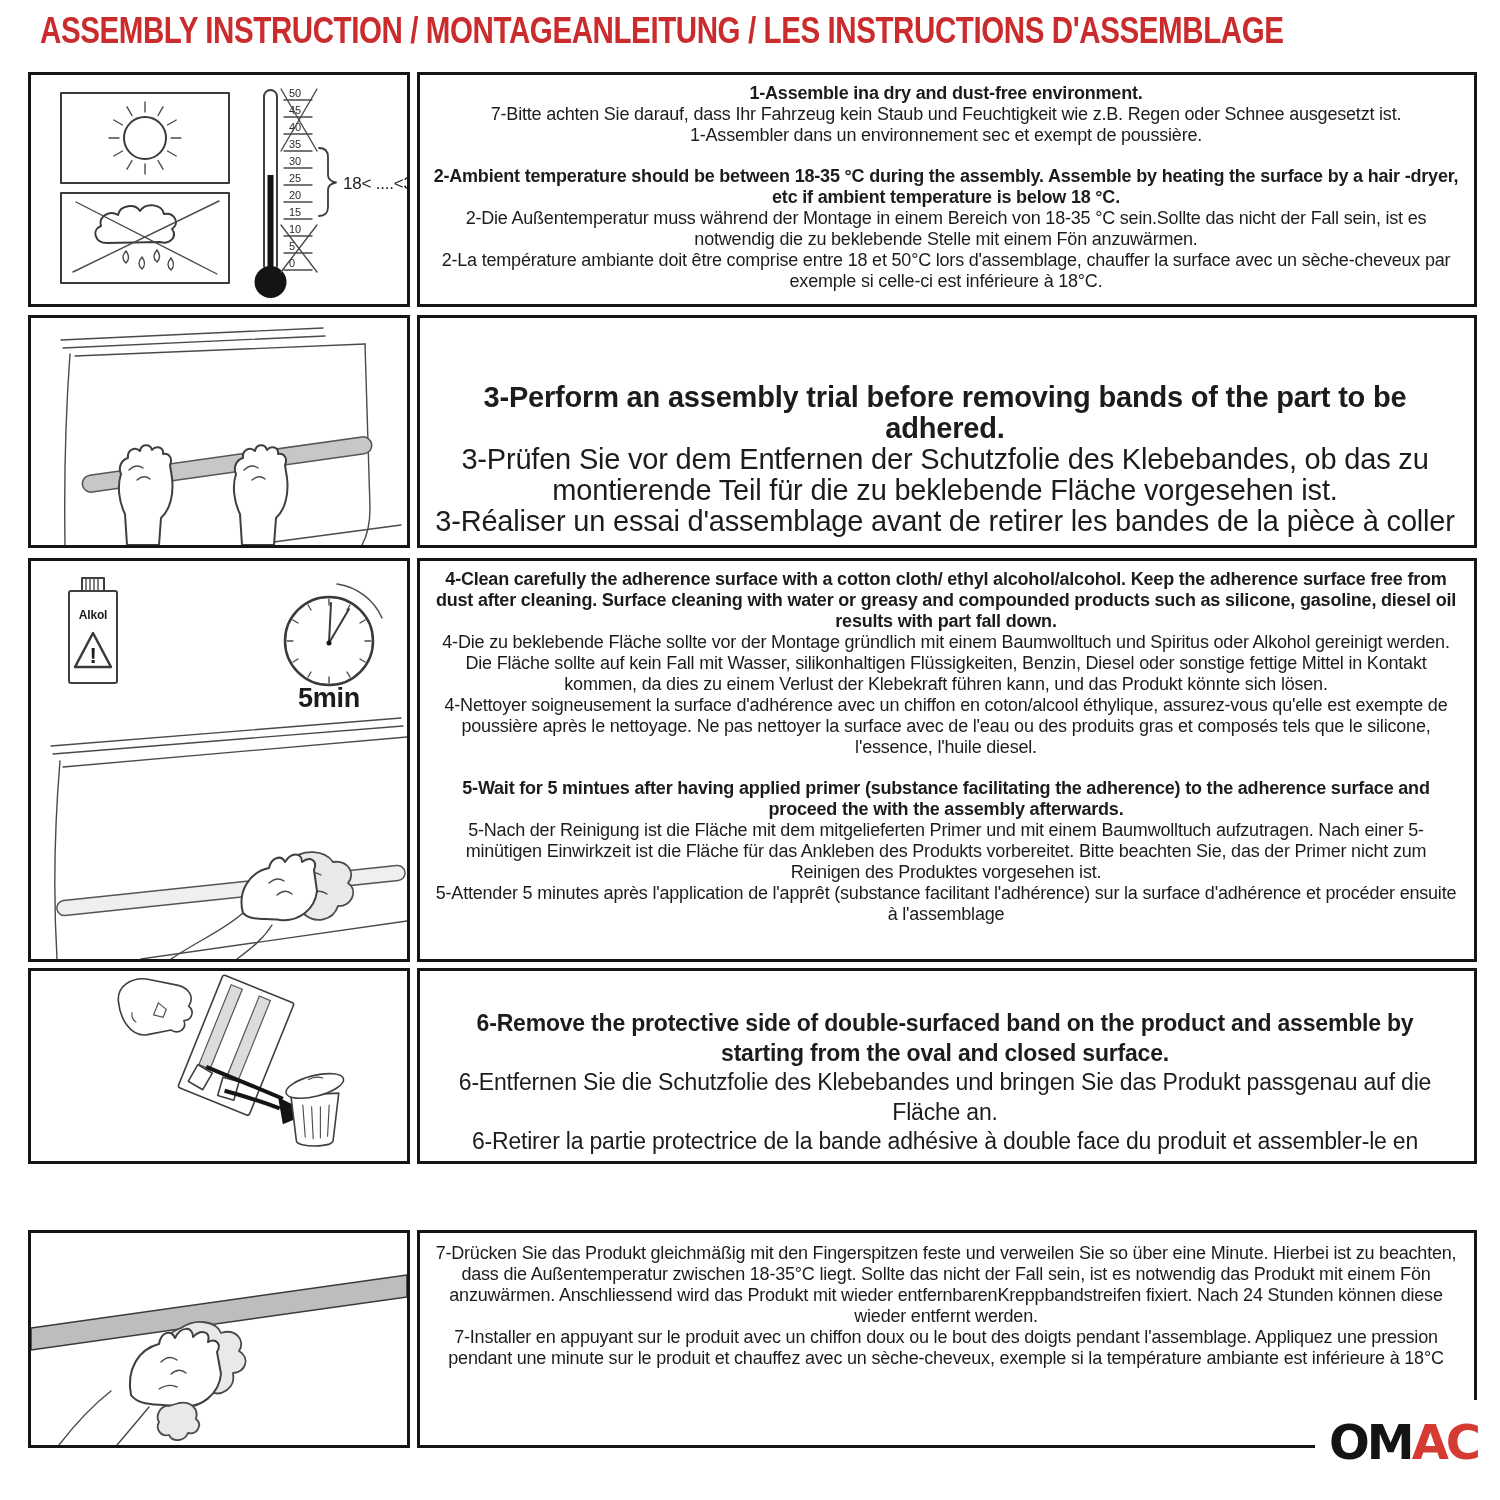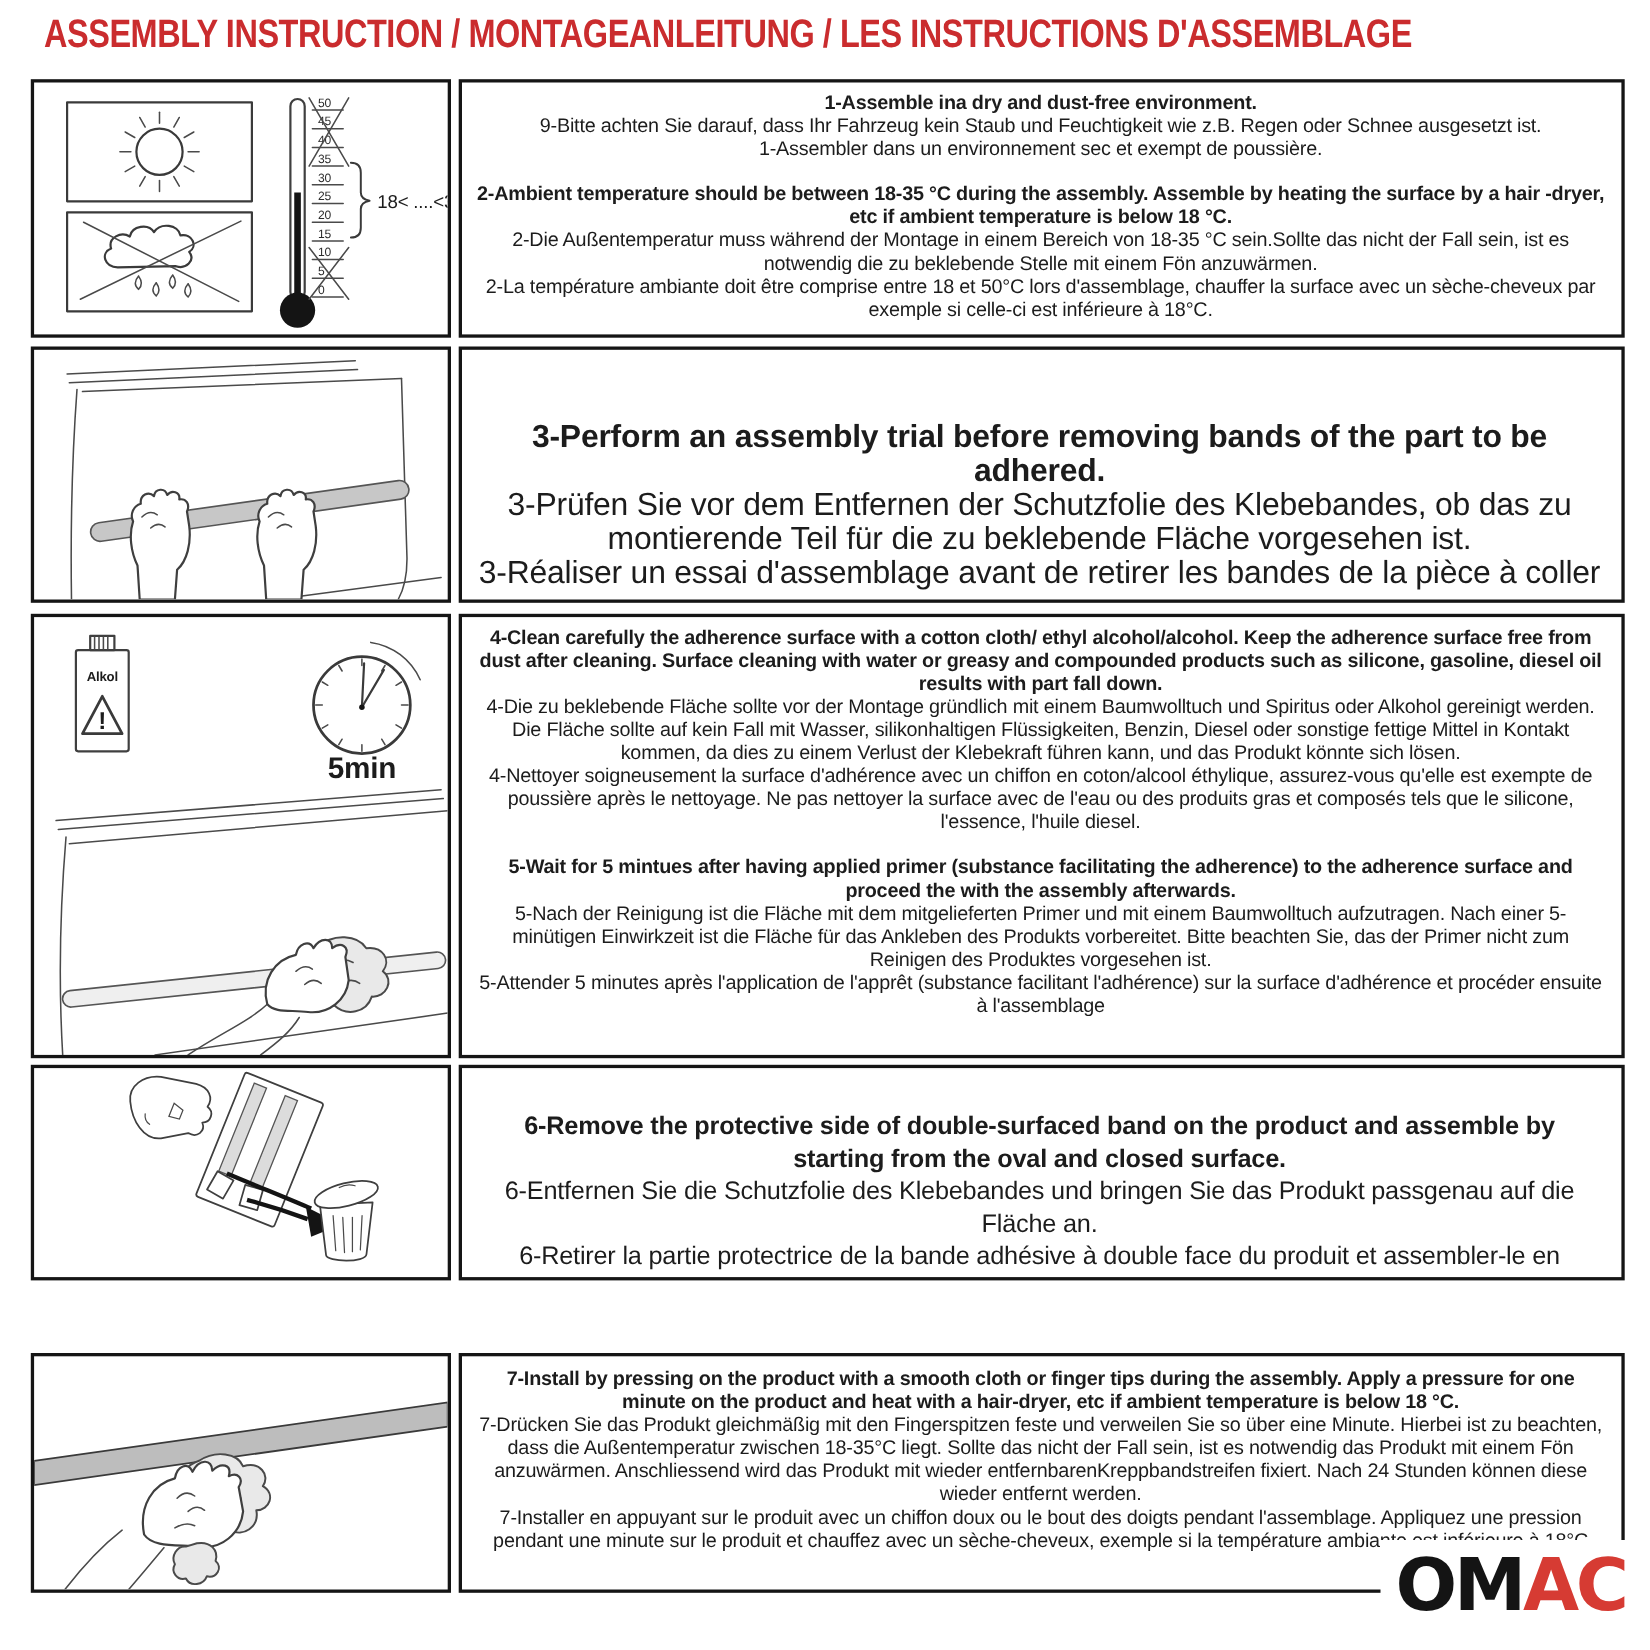--- a/index.html
+++ b/index.html
@@ -42,21 +42,21 @@
   .small p.b{font-weight:bold;}
   .big{font-size:29px;line-height:31px;padding:64px 18px 0 14px;}
   .big p.b{font-weight:bold;}
   .big4{font-size:23px;line-height:29.5px;padding:38px 18px 0 14px;}
   .big4 p.b{font-weight:bold;}
   .gap{height:20px;}
   .logo{
     position:absolute;top:1400px;right:22px;height:86px;
     background:#fff;padding:2px 0 0 14px;
     font-family:"DejaVu Sans","Liberation Sans",sans-serif;
-    font-weight:bold;font-size:66px;line-height:80px;letter-spacing:-3px;
+    font-weight:bold;font-size:48px;line-height:80px;letter-spacing:-3px;
     white-space:nowrap;
   }
   .logo .lg-black{color:#141414;}
   .logo .lg-red{color:var(--logo-red);}
   
   .ln{fill:none;stroke:#3a3a3a;stroke-width:2;stroke-linecap:round;stroke-linejoin:round;}
   .thin{fill:none;stroke:#4a4a4a;stroke-width:1.4;stroke-linecap:round;}
   .wh{fill:#ffffff;stroke:#3f3f3f;stroke-width:2;stroke-linejoin:round;}
   .gry{fill:#c7c7c7;stroke:#555;stroke-width:1.5;}
   .lgry{fill:#efefef;stroke:#555;stroke-width:1.5;}
@@ -144,21 +144,21 @@
             <line x1="250" y1="150" x2="286" y2="197"></line>
               <line x1="286" y1="150" x2="250" y2="197"></line>
           </g>
           <path class="ln" style="stroke-width:1.8" d="M288,73 Q297,73 297,82 L297,100 Q297,106 305,107.5 Q297,109 297,115 L297,132 Q297,141 288,141" fill="none"></path>
           <text class="fig-label" x="312" y="114" font-size="17">18&lt; ....&lt;35 C</text>
         </g>
       </svg>
     </div>
     <div class="text small">
       <p class="b">1-Assemble ina dry and dust-free environment.</p>
-      <p>9-Bitte achten Sie darauf, dass Ihr Fahrzeug kein Staub und Feuchtigkeit wie z.B. Regen oder Schnee ausgesetzt ist.</p>
+      <p>7-Bitte achten Sie darauf, dass Ihr Fahrzeug kein Staub und Feuchtigkeit wie z.B. Regen oder Schnee ausgesetzt ist.</p>
       <p>1-Assembler dans un environnement sec et exempt de poussière.</p>
       <div class="gap"></div>
       <p class="b">2-Ambient temperature should be between 18-35 °C  during the assembly. Assemble by heating the surface by a hair -dryer, etc if ambient temperature is below 18 °C.</p>
       <p>2-Die Außentemperatur muss während der Montage in einem Bereich von 18-35 °C  sein.Sollte das nicht der Fall sein, ist es notwendig die zu beklebende Stelle mit einem Fön anzuwärmen.</p>
       <p>2-La température ambiante doit être comprise entre 18 et 50°C lors d'assemblage, chauffer la surface avec un sèche-cheveux par exemple si celle-ci est inférieure à 18°C.</p>
     </div>
   </section>
 
   <section class="row row2">
     <div class="figure">
@@ -312,21 +312,20 @@
           <path class="thin" d="M170,130 q10,-7 18,-1"></path>
           <path class="wh" d="M100,162 C95,136 108,116 128,111 C130,99 140,96 144,105 C150,93 162,93 162,104 C170,96 180,98 177,109 C185,105 191,111 186,119 L190,141 C188,161 170,176 150,173 C130,171 108,174 100,162 Z"></path>
           <path class="thin" d="M130,129 q8,-8 16,-2"></path>
           <path class="thin" d="M140,141 q8,-7 15,-1"></path>
           <path class="thin" d="M128,156 q10,-6 18,-2"></path>
           <path class="cloth" d="M148,170 C160,168 168,176 165,186 C172,192 166,202 157,200 C154,208 142,210 138,202 C130,204 124,196 128,189 C124,182 130,172 138,173 Z"></path>
         </g>
       </svg>
     </div>
     <div class="text small" style="padding-top:10px">
-      <p class="b">7-Install by pressing on the product with a smooth cloth or finger tips during the assembly. Apply a pressure for one minute on the product and heat with a hair-dryer, etc if ambient temperature is below 18 °C.</p>
       <p>7-Drücken Sie das Produkt gleichmäßig mit den Fingerspitzen feste und verweilen Sie so über eine Minute. Hierbei ist zu beachten, dass die Außentemperatur zwischen 18-35°C liegt. Sollte das nicht der Fall sein, ist es notwendig das Produkt mit einem Fön anzuwärmen. Anschliessend wird das Produkt mit wieder entfernbarenKreppbandstreifen fixiert. Nach 24 Stunden können diese wieder entfernt werden.</p>
       <p>7-Installer en appuyant sur le produit avec un chiffon doux ou le bout des doigts pendant l'assemblage. Appliquez une pression pendant une minute sur le produit et chauffez avec un sèche-cheveux, exemple si la température ambiante est inférieure à 18°C</p>
     </div>
   </section>
 
   <div class="logo">
     <span class="lg-black">OM</span><span class="lg-red">AC</span>
   </div>
 
 </div>

